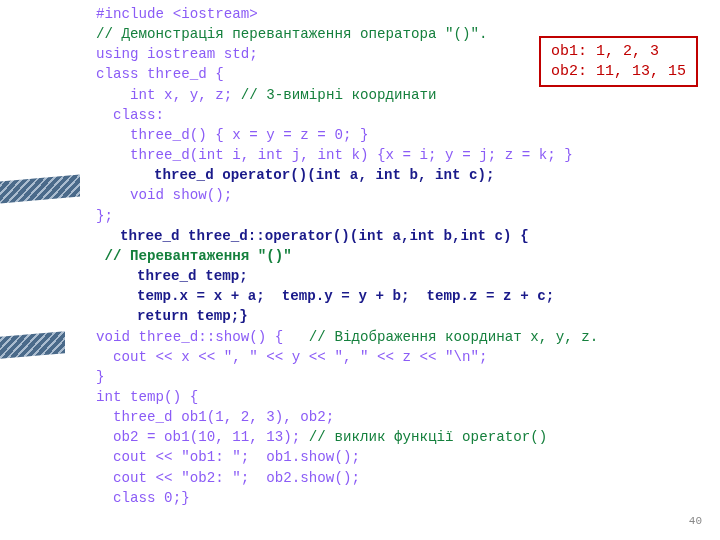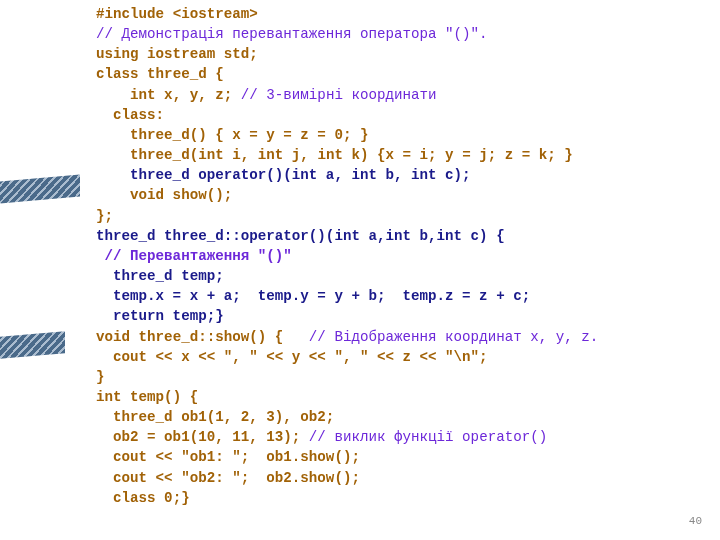--- a/index.html
+++ b/index.html
@@ -34,23 +34,23 @@
   }
   .deco.top    { top: 178px; }
   .deco.bottom { top: 334px; width: 65px; }
   .code {
     position: absolute;
     left: 96px;
     top: 4px;
     width: 560px;
     white-space: pre;
   }
-  .g  { color: #6d28d9; }            
-  .db { color: #1a1a8a; font-weight: bold; } 
-  .k  { color: #a16207; font-weight: bold; }            
+  .g  { color: #15803d; }            
+  .db { color: #1a1a8a; font-weight: bold; margin-left: 24px; } 
+  .k  { color: #8b5cf6; }            
   .bold { font-weight: bold; }
   .output-box {
     position: absolute;
     right: 22px;
     top: 36px;
     border: 2px solid #c00000;
     color: #c00000;
     background: #fff;
     padding: 4px 10px;
     font-family: "Courier New", monospace;
@@ -94,15 +94,17 @@
 <span class="k">void</span><span class="k"> three_d::show() {   </span><span class="g">// Відображення координат x, y, z.</span>
 <span class="k">  cout &lt;&lt; x &lt;&lt; ", " &lt;&lt; y &lt;&lt; ", " &lt;&lt; z &lt;&lt; "\n";</span>
 <span class="k">}</span>
 <span class="k">int</span><span class="k"> temp() {</span>
 <span class="k">  three_d ob1(1, 2, 3), ob2;</span>
 <span class="k">  ob2 = ob1(10, 11, 13); </span><span class="g">// виклик функції operator()</span>
 <span class="k">  cout &lt;&lt; "ob1: ";  ob1.show();</span>
 <span class="k">  cout &lt;&lt; "ob2: ";  ob2.show();</span>
 <span class="k">  class</span><span class="k"> 0;}</span></div>
 
+  <div class="output-box"><span>ob1: 1, 2, 3</span>
+<span>ob2: 11, 13, 15</span></div>
 
   <div class="pagenum">40</div>
 </div>
 
 </body></html>

